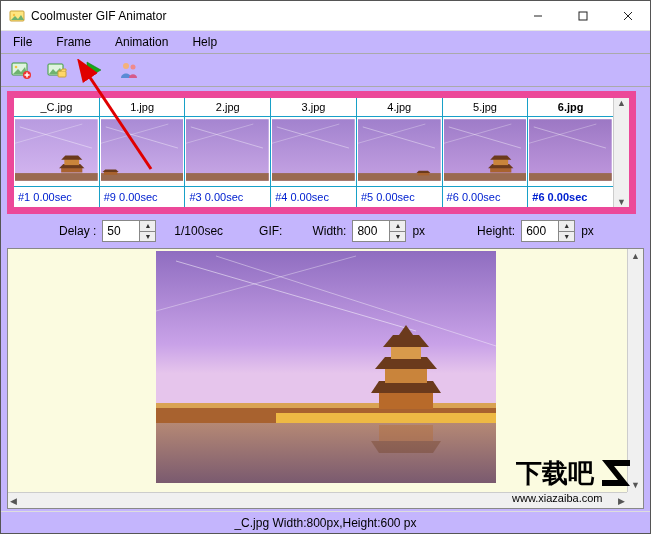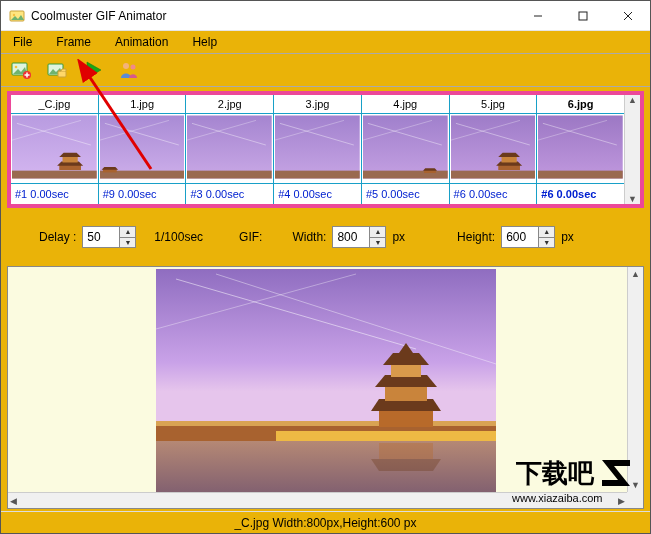--- a/index.html
+++ b/index.html
@@ -1,40 +1,40 @@
 <!DOCTYPE html>
 <html><head>
   <meta charset="utf-8">
   <style>
     * { box-sizing: border-box; margin: 0; padding: 0; }
     body { font-family: "Segoe UI", Tahoma, sans-serif; font-size: 12px; background: #fff; }
-    .window { width: 651px; height: 534px; border: 1px solid #555; background: #eab308; display: flex; flex-direction: column; position: relative; }
+    .window { width: 651px; height: 534px; border: 1px solid #555; background: #c4b5fd; display: flex; flex-direction: column; position: relative; }
     
     .titlebar { height: 30px; display: flex; align-items: center; padding: 0 0 0 8px; background: #fff; border-bottom: 1px solid #e5e5e5; }
     .titlebar .app-icon { width: 16px; height: 16px; margin-right: 6px; }
     .titlebar .title { flex: 1; font-size: 12px; }
     .titlebar .winbtn { width: 45px; height: 30px; display: flex; align-items: center; justify-content: center; }
     
     .menubar { height: 22px; display: flex; align-items: center; padding: 0 4px; gap: 8px; }
     .menubar .menu { padding: 2px 8px; font-size: 12px; }
     
     .toolbar { height: 34px; border-top: 1px solid #aaa; border-bottom: 1px solid #aaa; display: flex; align-items: center; padding: 0 8px; gap: 12px; }
     .toolbar .tbtn { width: 24px; height: 24px; display: flex; align-items: center; justify-content: center; }
     
-    .frames-strip { border: 4px solid #ec4899; margin: 4px 6px 0 6px; background: #fff; display: flex; position: relative; }
+    .frames-strip { border: 7px solid #ec4899; margin: 4px 14px 0 6px; background: #fff; display: flex; position: relative; }
     .frames-inner { display: flex; flex: 1; }
     .frame { flex: 1; border-right: 1px solid #18a0c8; display: flex; flex-direction: column; }
     .frame:last-child { border-right: none; font-weight: bold; }
     .frame .fname { font-size: 11px; text-align: center; padding: 3px 0; border-bottom: 1px solid #18a0c8; background: #fff; }
     .frame .thumb { flex: 1; min-height: 64px; display: flex; align-items: stretch; justify-content: center; padding: 1px; }
     .frame .thumb .inner { width: 100%; }
     .frame .meta { font-size: 11px; color: #0020d0; padding: 4px 4px; border-top: 1px solid #18a0c8; }
     .strip-scroll { width: 16px; background: #f0f0f0; border-left: 1px solid #ccc; display: flex; flex-direction: column; justify-content: space-between; align-items: center; font-size: 9px; color: #555; }
     
-    .controls { display: flex; align-items: center; gap: 6px; padding: 18px 12px; }
+    .controls { display: flex; align-items: center; gap: 6px; padding: 6px 12px; margin-left: 20px; }
     .controls .lbl { font-size: 12px; }
     .spinner { display: flex; align-items: center; border: 1px solid #888; height: 22px; background: #fff; }
     .spinner input { border: none; width: 36px; height: 100%; padding: 0 4px; font-size: 12px; outline: none; }
     .spinner .spbtns { width: 16px; height: 100%; border-left: 1px solid #888; background: #efefef; display: flex; flex-direction: column; font-size: 7px; }
     .spinner .spbtns div { flex: 1; display: flex; align-items: center; justify-content: center; color: #333; }
     .spinner .spbtns div:first-child { border-bottom: 1px solid #888; }
     
     .preview-area { flex: 1; margin: 0 6px 2px 6px; border: 1px solid #888; background: #fbfbe0; position: relative; overflow: hidden; }
     .preview-area .scroll-h { position: absolute; bottom: 0; left: 0; right: 16px; height: 16px; background: #f0f0f0; border-top: 1px solid #ccc; display:flex; justify-content:space-between; align-items:center; font-size:9px; color:#555; padding:0 2px;}
     .preview-area .scroll-v { position: absolute; top: 0; bottom: 16px; right: 0; width: 16px; background: #f0f0f0; border-left: 1px solid #ccc; display:flex; flex-direction:column; justify-content:space-between; align-items:center; font-size:9px; color:#555; padding:2px 0;}

